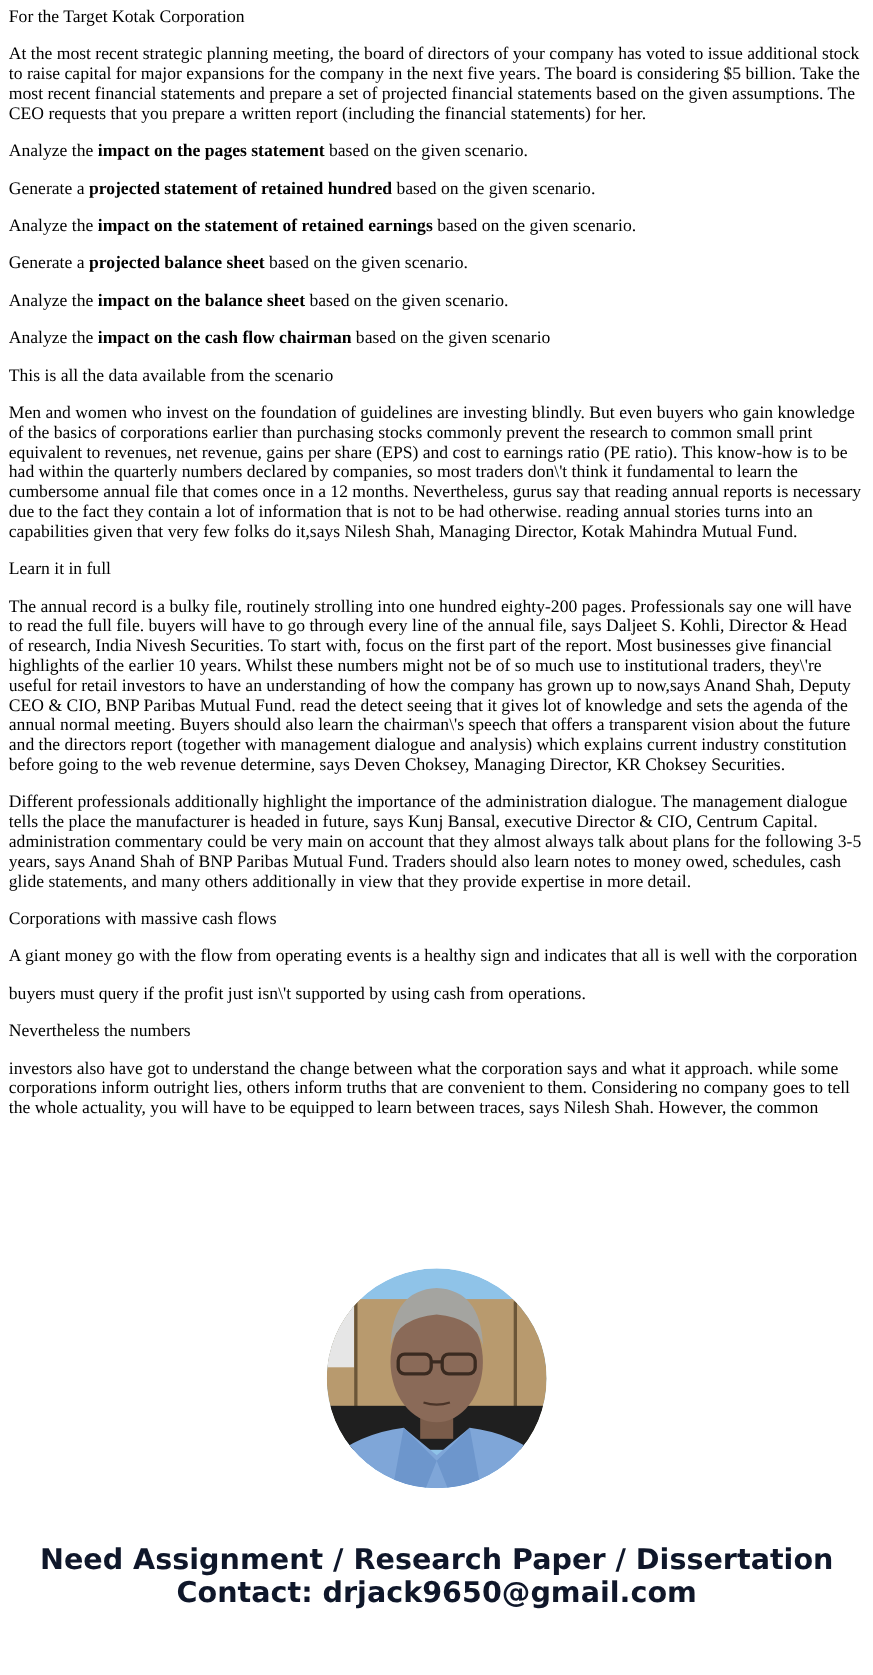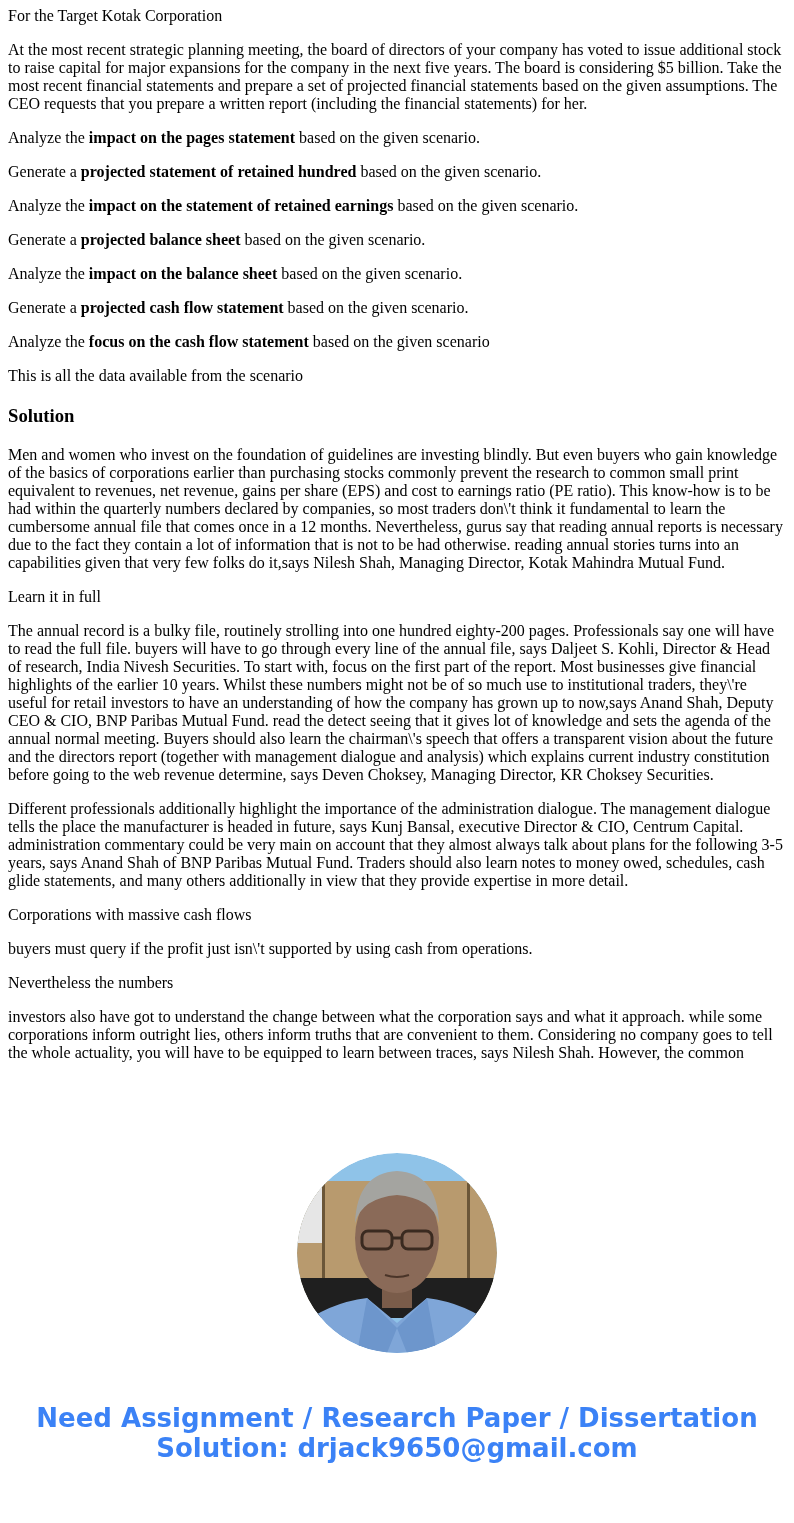--- a/index.html
+++ b/index.html
@@ -40,48 +40,47 @@
   .promo {
     position: absolute;
     left: 0;
     top: 1403px;
     width: 794px;
     text-align: center;
     font-family: "DejaVu Sans", sans-serif;
     font-weight: bold;
     font-size: 26px;
     line-height: 30px;
-    color: #3b82f6;
+    color: #0f172a;
   }
   .promo div { margin: 0; }
 </style>
 </head>
 <body>
 
 <div class="content">
   <p>For the Target Kotak Corporation</p>
   <p>At the most recent strategic planning meeting, the board of directors of your company has voted to issue additional stock to raise capital for major expansions for the company in the next five years. The board is considering $5 billion. Take the most recent financial statements and prepare a set of projected financial statements based on the given assumptions. The CEO requests that you prepare a written report (including the financial statements) for her.</p>
 
   <p><span>Analyze the </span><b>impact on the pages statement</b><span> based on the given scenario.</span></p>
   <p><span>Generate a </span><b>projected statement of retained hundred</b><span> based on the given scenario.</span></p>
   <p><span>Analyze the </span><b>impact on the statement of retained earnings</b><span> based on the given scenario.</span></p>
   <p><span>Generate a </span><b>projected balance sheet</b><span> based on the given scenario.</span></p>
   <p><span>Analyze the </span><b>impact on the balance sheet</b><span> based on the given scenario.</span></p>
-  <p><span>Generate a </span><b>projected cash flow statement</b><span> based on the given scenario.</span></p>
-  <p><span>Analyze the </span><b>focus on the cash flow statement</b><span> based on the given scenario</span></p>
+  <p><span>Analyze the </span><b>impact on the cash flow chairman</b><span> based on the given scenario</span></p>
 
   <p>This is all the data available from the scenario</p>
 
-  <h3>Solution</h3>
 
   <p>Men and women who invest on the foundation of guidelines are investing blindly. But even buyers who gain knowledge of the basics of corporations earlier than purchasing stocks commonly prevent the research to common small print equivalent to revenues, net revenue, gains per share (EPS) and cost to earnings ratio (PE ratio). This know-how is to be had within the quarterly numbers declared by companies, so most traders don\'t think it fundamental to learn the cumbersome annual file that comes once in a 12 months. Nevertheless, gurus say that reading annual reports is necessary due to the fact they contain a lot of information that is not to be had otherwise. reading annual stories turns into an capabilities given that very few folks do it,says Nilesh Shah, Managing Director, Kotak Mahindra Mutual Fund.</p>
   <p>Learn it in full</p>
   <p>The annual record is a bulky file, routinely strolling into one hundred eighty-200 pages. Professionals say one will have to read the full file. buyers will have to go through every line of the annual file, says Daljeet S. Kohli, Director &amp; Head of research, India Nivesh Securities. To start with, focus on the first part of the report. Most businesses give financial highlights of the earlier 10 years. Whilst these numbers might not be of so much use to institutional traders, they\'re useful for retail investors to have an understanding of how the company has grown up to now,says Anand Shah, Deputy CEO &amp; CIO, BNP Paribas Mutual Fund. read the detect seeing that it gives lot of knowledge and sets the agenda of the annual normal meeting. Buyers should also learn the chairman\'s speech that offers a transparent vision about the future and the directors report (together with management dialogue and analysis) which explains current industry constitution before going to the web revenue determine, says Deven Choksey, Managing Director, KR Choksey Securities.</p>
   <p>Different professionals additionally highlight the importance of the administration dialogue. The management dialogue tells the place the manufacturer is headed in future, says Kunj Bansal, executive Director &amp; CIO, Centrum Capital. administration commentary could be very main on account that they almost always talk about plans for the following 3-5 years, says Anand Shah of BNP Paribas Mutual Fund. Traders should also learn notes to money owed, schedules, cash glide statements, and many others additionally in view that they provide expertise in more detail.</p>
   <p>Corporations with massive cash flows</p>
+  <p>A giant money go with the flow from operating events is a healthy sign and indicates that all is well with the corporation</p>
   <p>buyers must query if the profit just isn\'t supported by using cash from operations.</p>
   <p>Nevertheless the numbers</p>
   <p>investors also have got to understand the change between what the corporation says and what it approach. while some corporations inform outright lies, others inform truths that are convenient to them. Considering no company goes to tell the whole actuality, you will have to be equipped to learn between traces, says Nilesh Shah. However, the common</p>
 </div>
 
 <div class="avatar">
   <svg width="200" height="200" viewBox="0 0 200 200">
     <defs>
       <clipPath id="c">
           <circle cx="100" cy="100" r="100"></circle>
@@ -103,14 +102,14 @@
       <line x1="95" y1="85" x2="105" y2="85" stroke="#3a2a20" stroke-width="3"></line>
       <path d="M88 122 Q100 126 112 122" fill="none" stroke="#4a3428" stroke-width="2"></path>
       <path d="M70 145 L100 175 L90 200 L60 200 Z" fill="#6d96cc"></path>
       <path d="M130 145 L100 175 L110 200 L140 200 Z" fill="#6d96cc"></path>
     </g>
   </svg>
 </div>
 
 <div class="promo">
   <div>Need Assignment / Research Paper / Dissertation</div>
-  <div>Solution: drjack9650@gmail.com</div>
+  <div>Contact: drjack9650@gmail.com</div>
 </div>
 
 </body></html>

